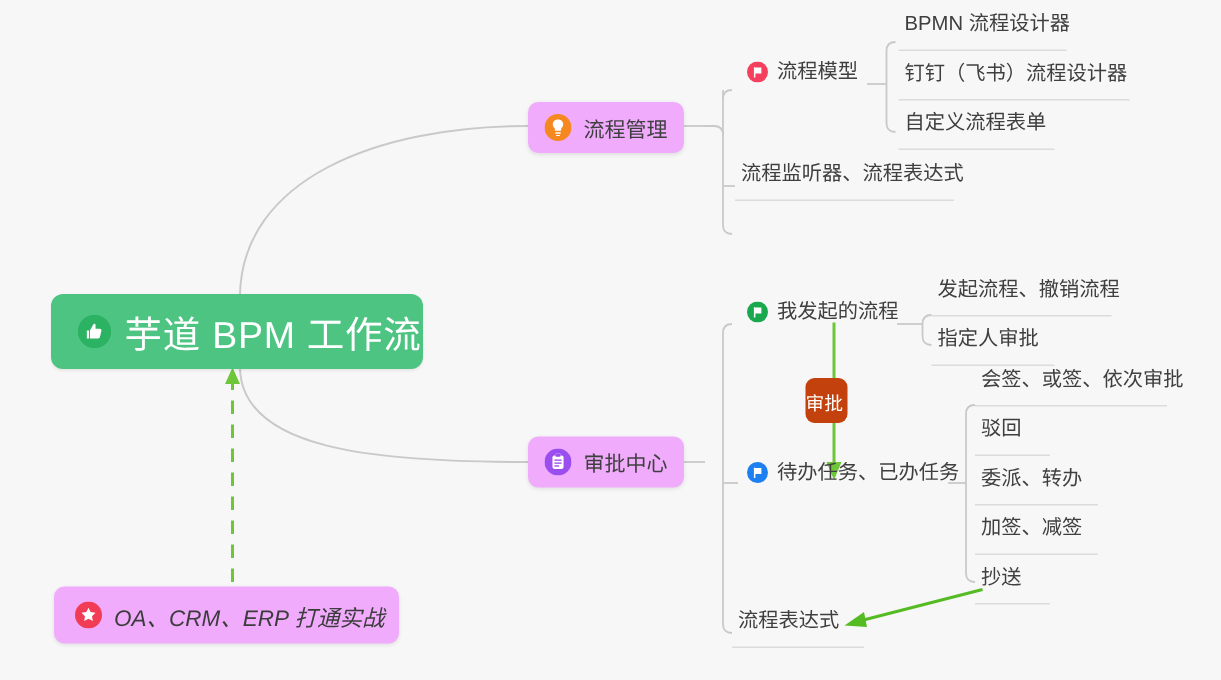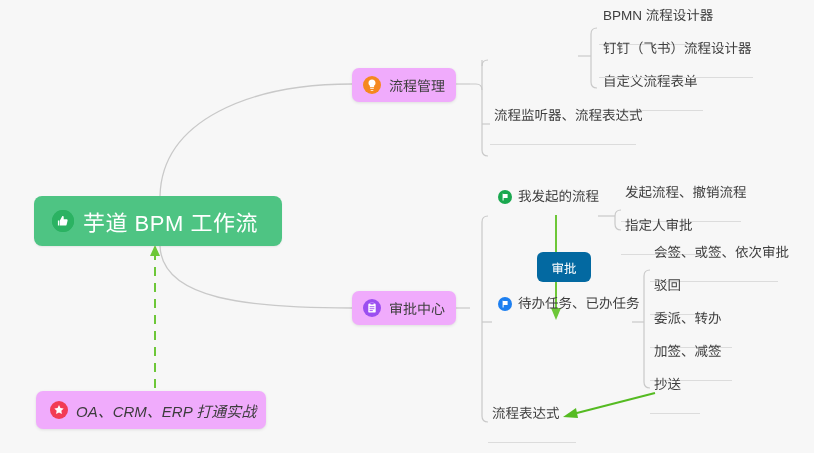--- a/index.html
+++ b/index.html
@@ -37,21 +37,21 @@
     border-radius: 8px;
     display: flex;
     align-items: center;
     box-sizing: border-box;
     padding-left: 18px;
     box-shadow: 0 1px 2px rgba(0,0,0,0.07);
     z-index: 6;
   }
   .root-label {
     color: #ffffff;
-    font-size: 22px;
+    font-size: 25px;
     letter-spacing: 0.5px;
     margin-left: 9px;
     white-space: nowrap;
   }
 
   
   .card {
     position: absolute;
     background: #f0abfc;
     border-radius: 7px;
@@ -73,21 +73,21 @@
     left: 36px; top: 391px; width: 230px; height: 38px; padding-left: 14px; font-style: italic;
   }
   #card-footnote .card-label { font-size: 15px; color: #3c3c3c; }
 
   
   .leaf {
     position: absolute;
     display: flex;
     align-items: flex-end;
     box-sizing: border-box;
-    padding-bottom: 20px;
+    padding-bottom: 9px;
     padding-left: 4px;
     border-bottom: 1px solid #dcdcdc;
     white-space: nowrap;
     z-index: 4;
   }
   .leaf-label {
     color: #3f3f3f;
     font-size: 13.5px;
     line-height: 16px;
   }
@@ -105,27 +105,26 @@
   .icon-18 { width: 18px; height: 18px; }
   .icon-22 { width: 22px; height: 22px; }
 
   .dot-icon svg { position: absolute; left: 0; top: 0; }
 
   
   #badge-approve {
     position: absolute;
     left: 537px;
     top: 252px;
-    width: 54px;
+    width: 28px;
     height: 30px;
-    background: #0369a1;
+    background: #c2410c;
     border-radius: 6px;
     display: flex;
     align-items: center;
-    justify-content: center;
     z-index: 7;
   }
   #badge-approve .badge-label {
     color: #ffffff;
     font-size: 12.5px;
     white-space: nowrap;
   }
 </style>
 </head>
 <body>
@@ -203,20 +202,29 @@
         <circle cx="9" cy="9" r="9" fill="#f5881f"></circle>
         <path d="M9 3.6 C6.9 3.6 5.5 5.1 5.5 6.9 C5.5 8.2 6.3 9 6.9 9.7
                  L6.9 11.2 L11.1 11.2 L11.1 9.7 C11.7 9 12.5 8.2 12.5 6.9
                  C12.5 5.1 11.1 3.6 9 3.6 Z M7.2 12.2 L10.8 12.2 L10.8 13.1
                  L7.2 13.1 Z M7.7 14 L10.3 14 L10.3 14.7 L7.7 14.7 Z" fill="#ffffff"></path>
       </svg>
     </span>
     <span class="card-label">流程管理</span>
   </div>
 
+  <div class="leaf no-rule" style="left:494px; top:43px; width:82px; height:22px;">
+    <span class="dot-icon icon-14">
+      <svg width="14" height="14" viewBox="0 0 14 14">
+        <circle cx="7" cy="7" r="7" fill="#f43f5e"></circle>
+        <path d="M4.6 3.6 L4.6 10.6 L5.6 10.6 L5.6 8 L9.6 8 L9.6 4 L5.6 4 Z" fill="#ffffff"></path>
+      </svg>
+    </span>
+    <span class="leaf-label">流程模型</span>
+  </div>
 
   <div class="leaf" style="left:599px; top:8px; width:112px;">
     <span class="leaf-label">BPMN 流程设计器</span>
   </div>
   <div class="leaf" style="left:599px; top:74px; width:104px;">
     <span class="leaf-label">自定义流程表单</span>
   </div>
   <div class="leaf" style="left:599px; top:41px; width:154px;">
     <span class="leaf-label">钉钉（飞书）流程设计器</span>
   </div>

